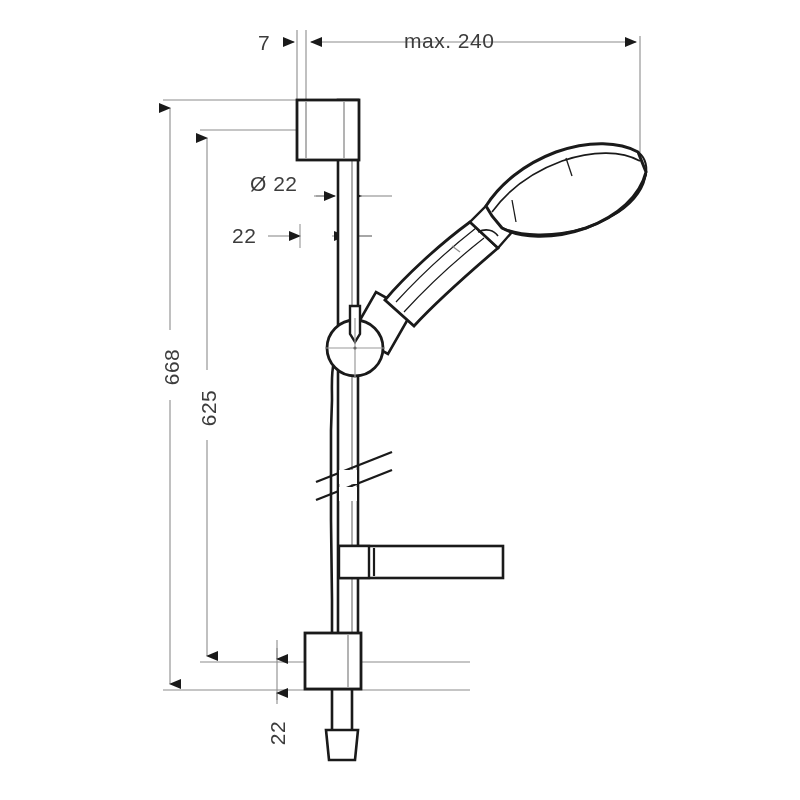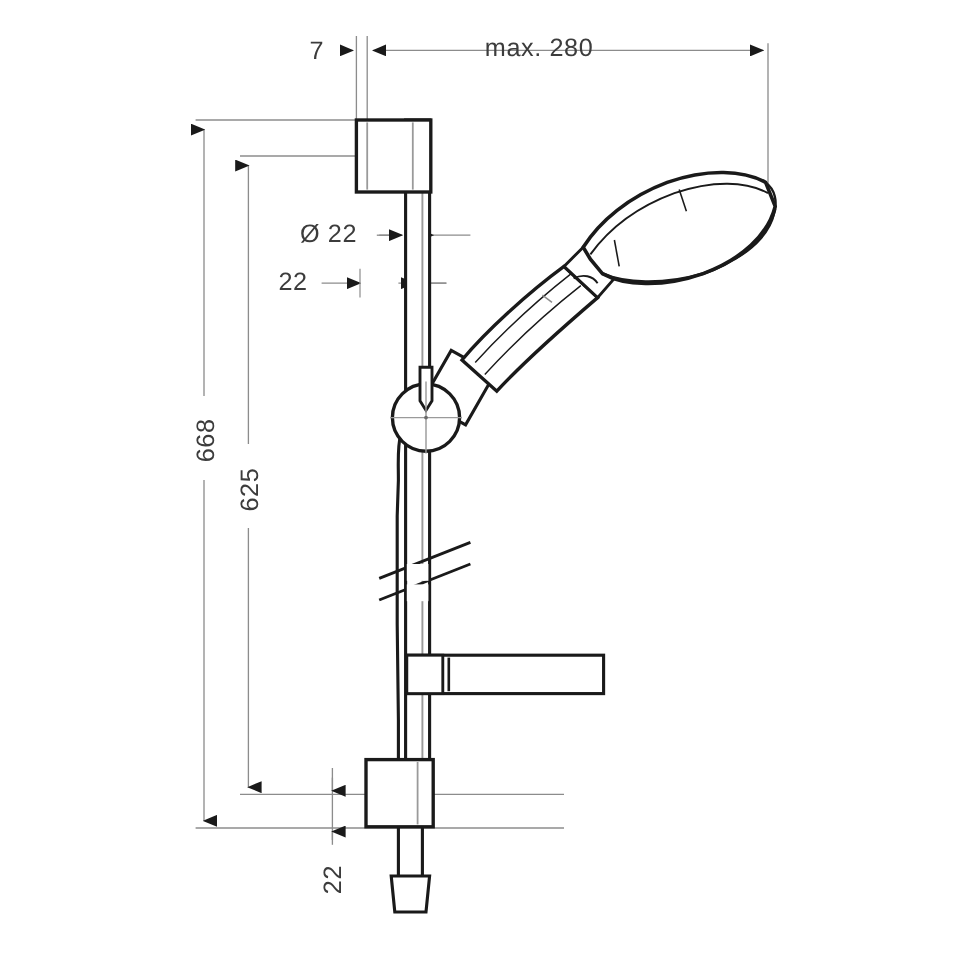--- a/index.html
+++ b/index.html
@@ -198,23 +198,23 @@
       </g>
 
       <path d="M478,232 C486,228 494,230 498,236" fill="none" stroke="#1a1a1a" stroke-width="1.6"></path>
       <path d="M452,246 L460,252" stroke="#8c8c8c" stroke-width="1.2"></path>
     </g>
 
   </svg>
 
   <div class="dim-label" style="left:258px; top:31px;">7</div>
 
-  <div class="dim-label" style="left:404px; top:29px;">max. 280</div>
-
-  <div class="dim-label" style="left:250px; top:184px;text-align:right;">Ø 22</div>
+  <div class="dim-label" style="left:404px; top:29px;">max. 240</div>
+
+  <div class="dim-label" style="left:250px; top:172px;text-align:right;">Ø 22</div>
 
   <div class="dim-label" style="left:232px; top:224px;">22</div>
 
   <div class="dim-label rot" style="left:150px; top:355px; width:44px; text-align:center;">668</div>
 
   <div class="dim-label rot" style="left:187px; top:396px; width:44px; text-align:center;">625</div>
 
   <div class="dim-label rot" style="left:256px; top:721px; width:44px; text-align:center;">22</div>
 
 </div>

